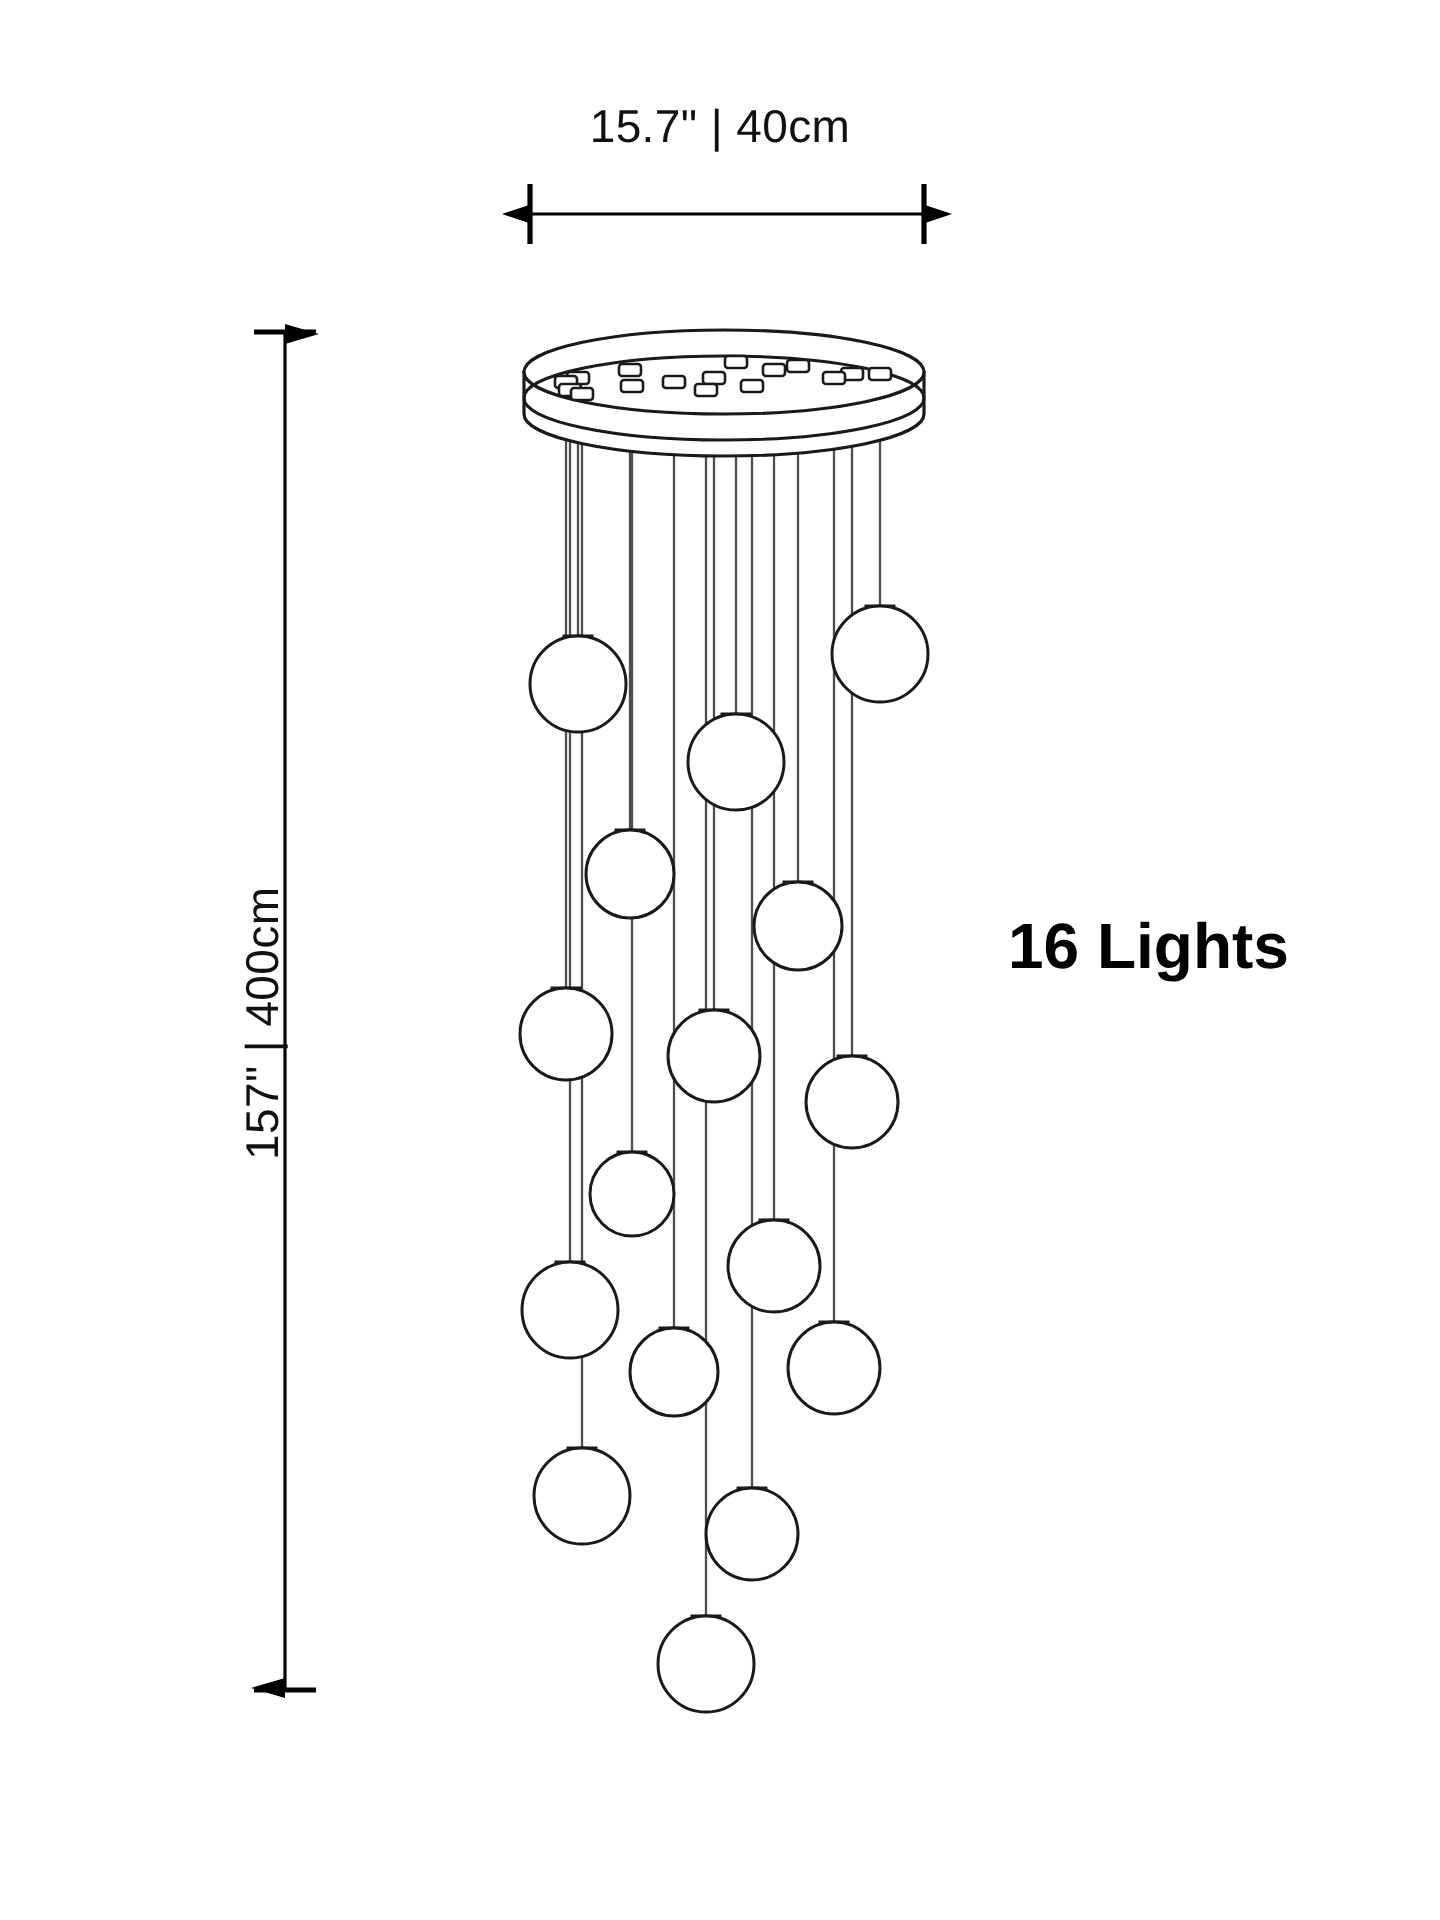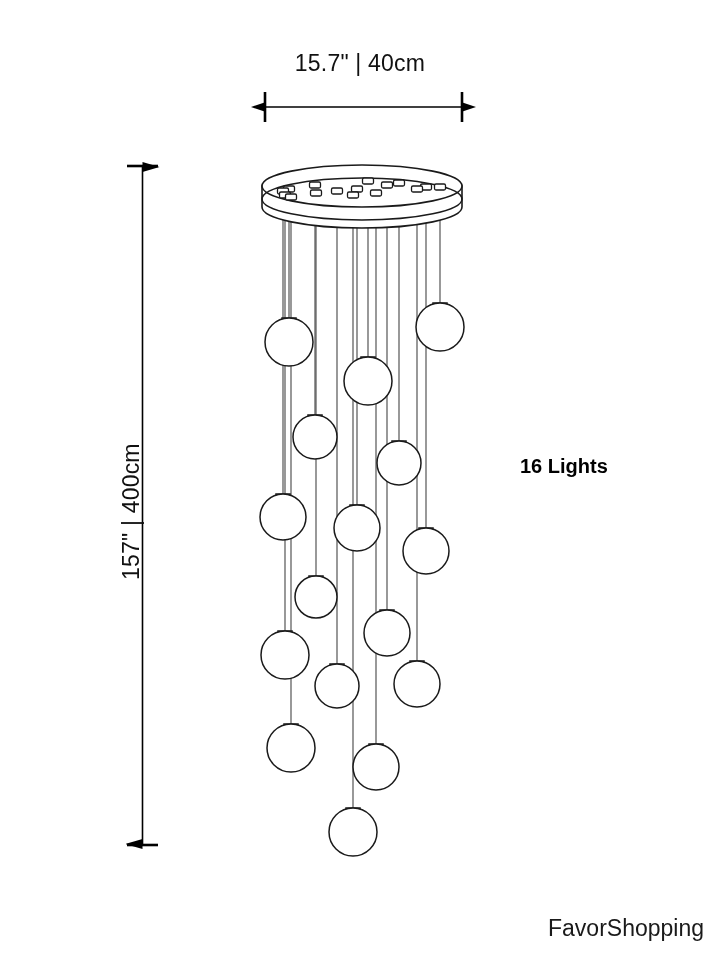--- a/index.html
+++ b/index.html
@@ -20,22 +20,22 @@
     white-space:nowrap;
   }
   #width-label{left:0;top:50px;width:720px;text-align:center;}
   #height-label{
     left:0;top:0;
     transform-origin:0 0;
     transform:translate(118px,580px) rotate(-90deg);
   }
   #lights-label{
     position:absolute;
-    left:520px;top:455px;
-    font-size:20px;font-weight:700;color:#000;
+    left:504px;top:455px;
+    font-size:32px;font-weight:700;color:#000;
     white-space:nowrap;
   }
   #brand{
     position:absolute;
     right:16px;bottom:18px;
     font-size:23px;font-weight:400;color:#1a1a1a;
     white-space:nowrap;
   }
 </style>
 </head>
@@ -186,15 +186,14 @@
       </g>
     </g>
   </svg>
 
   <div class="dim-label" id="width-label">15.7" | 40cm</div>
 
   <div class="dim-label" id="height-label">157" | 400cm</div>
 
   <div id="lights-label">16 Lights</div>
 
-  <div id="brand">FavorShopping</div>
 
 </div>
 
 </body></html>

